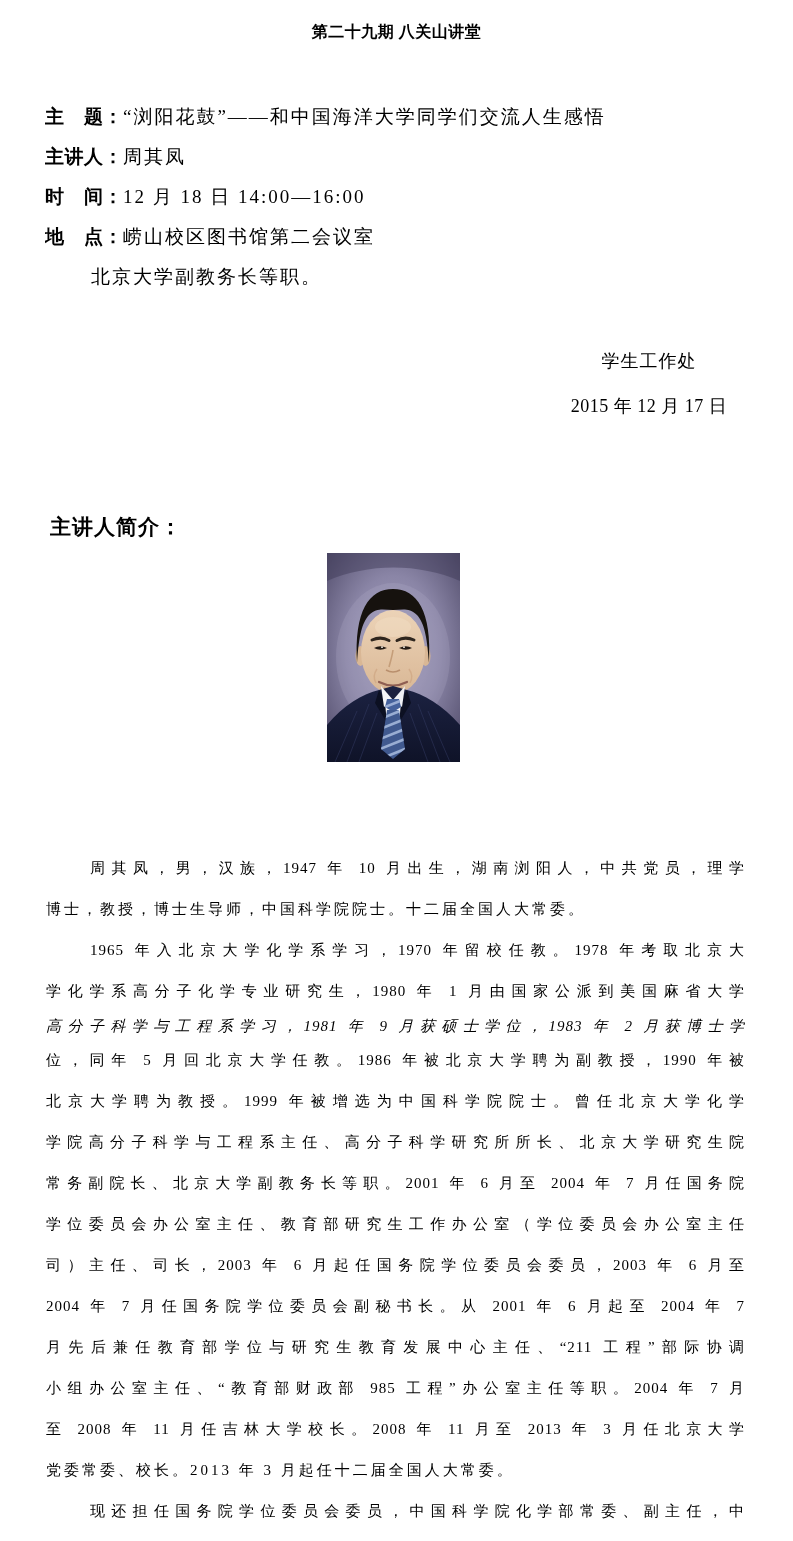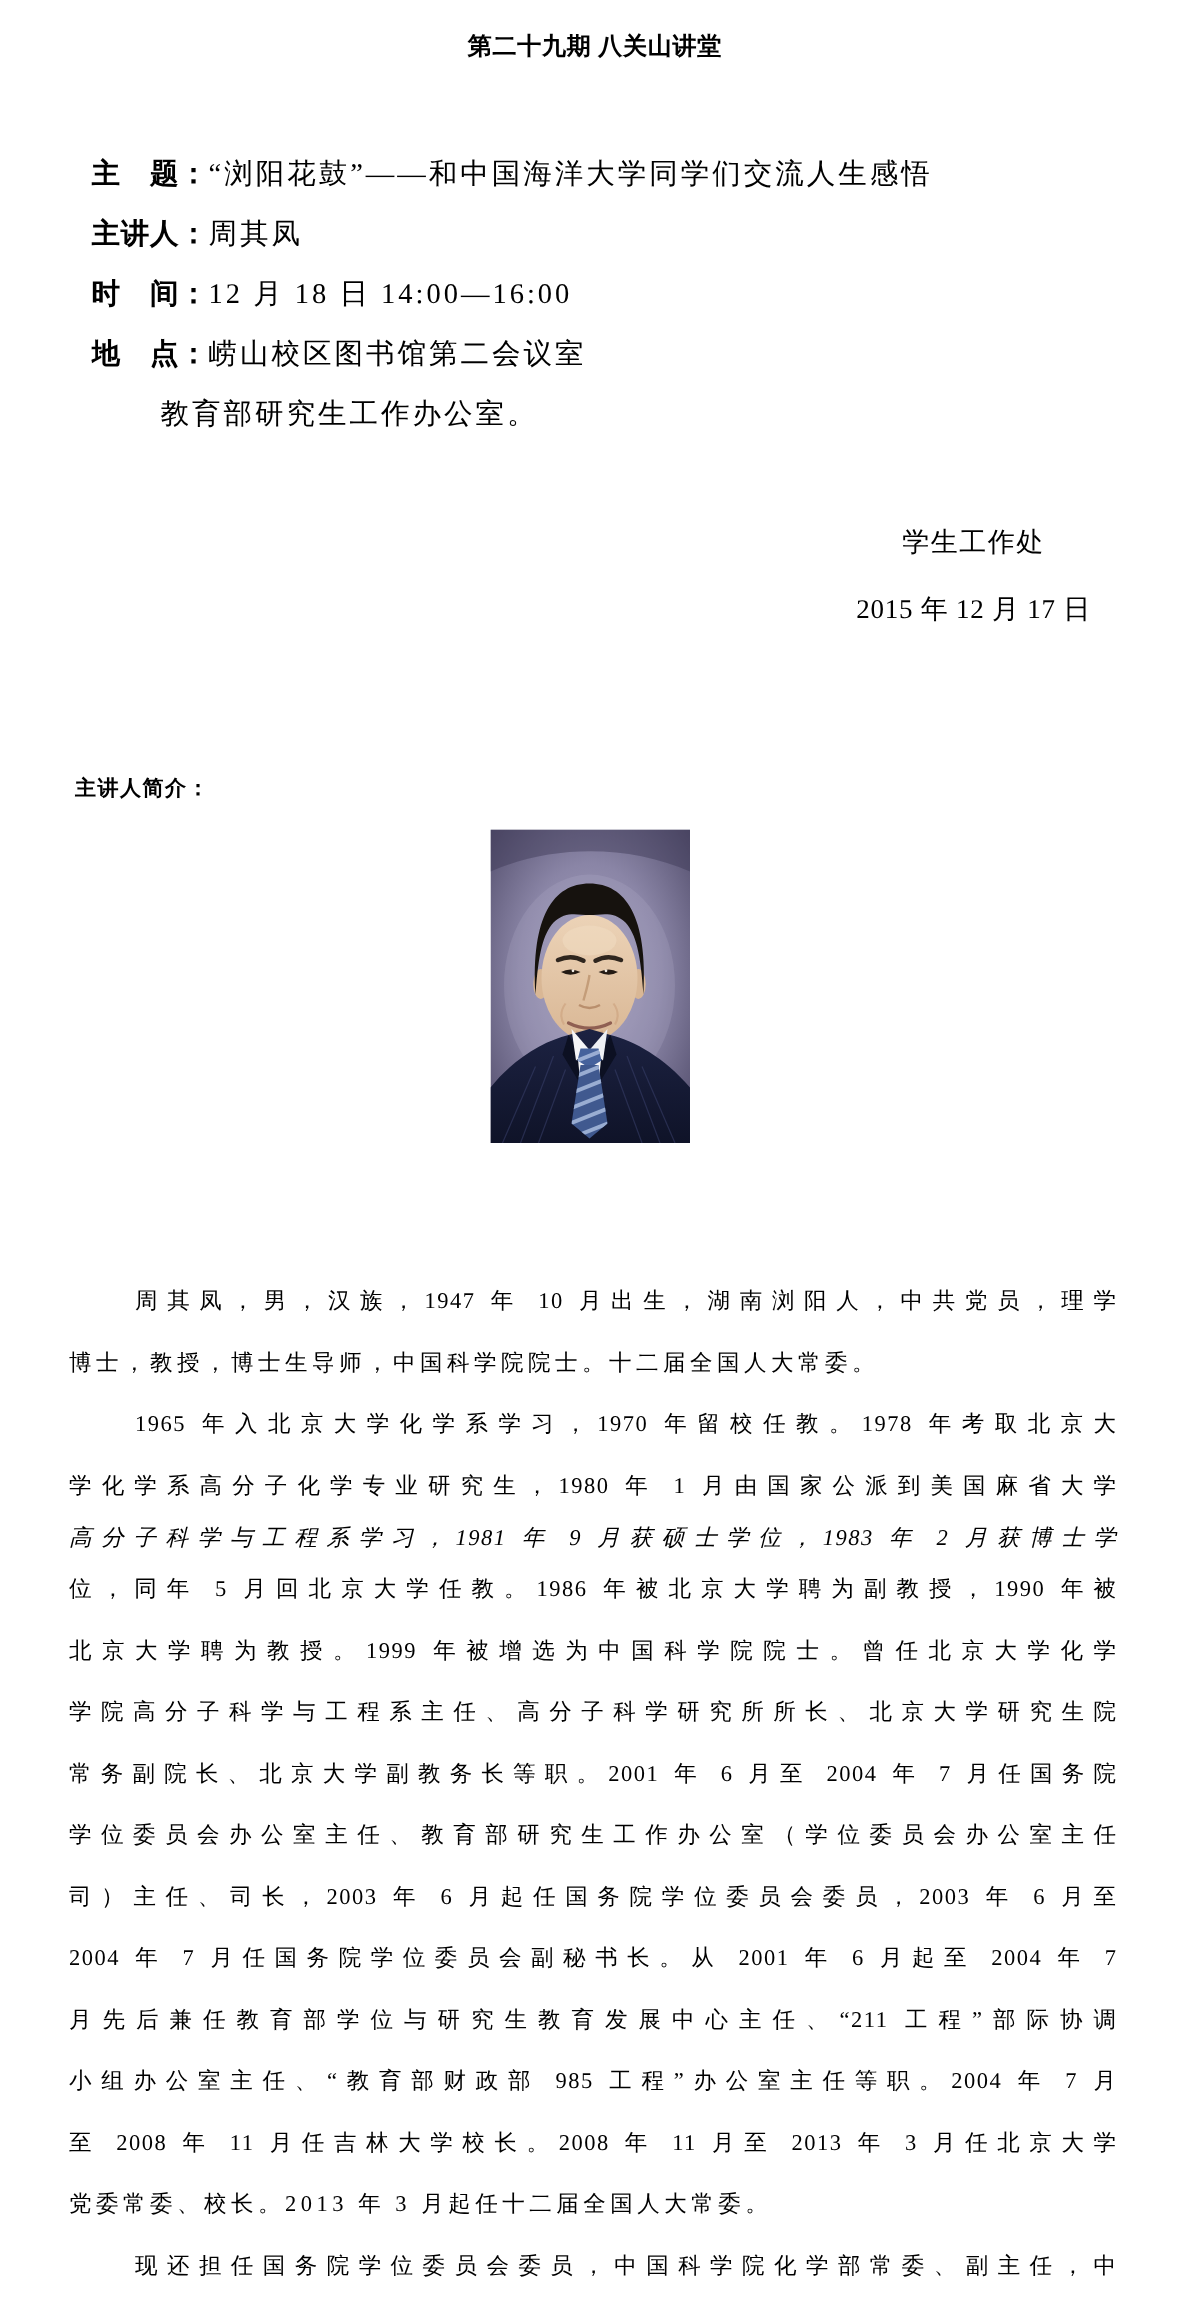--- a/index.html
+++ b/index.html
@@ -6,29 +6,29 @@
   body{
     width:793px;height:1541px;position:relative;overflow:hidden;
     background:#ffffff;color:#000;
     font-family:"Liberation Serif","DejaVu Serif",serif;
   }
   .title{
     position:absolute;top:17px;left:0;width:793px;text-align:center;
     font-size:16px;font-weight:bold;letter-spacing:.5px;line-height:30px;
   }
   .info{position:absolute;left:45px;top:97px;width:712px;}
-  .info .row{height:40px;line-height:40px;font-size:19px;white-space:nowrap;overflow:hidden;margin-left:16px;}
+  .info .row{height:40px;line-height:40px;font-size:19px;white-space:nowrap;overflow:hidden;}
   .info .lab{font-weight:bold;letter-spacing:.5px;}
   .info .val{letter-spacing:2px;}
   .row.welcome{padding-left:46px;letter-spacing:2px;}
   .signoff{position:absolute;left:479px;top:351px;width:340px;text-align:center;font-size:18px;}
   .signoff .dept{line-height:20px;margin-bottom:25px;letter-spacing:1px;}
   .signoff .date{line-height:20px;letter-spacing:.5px;}
   .intro{
-    position:absolute;left:50px;top:514px;font-size:14px;font-weight:bold;
+    position:absolute;left:50px;top:514px;font-size:21px;font-weight:bold;
     line-height:26px;letter-spacing:1px;
   }
   .photo{position:absolute;left:327px;top:553px;width:133px;height:209px;}
   .photo svg{display:block;}
   .bio{position:absolute;left:46px;top:848px;width:699px;font-size:15px;}
   .bline{height:41px;line-height:41px;overflow:hidden;}
   .bline.short{letter-spacing:3px;white-space:nowrap;}
   .bline.just{letter-spacing:1px;text-align:justify;text-align-last:justify;text-justify:inter-character;}
   .bline.first{text-indent:44px;}
   .bline.tight{height:28px;line-height:28px;font-style:italic;}
@@ -38,21 +38,21 @@
 
 <div class="title">第二十九期 八关山讲堂</div>
 
 <div class="info">
   <div id="info-rows">
       <div class="row"><span class="lab">主　题：</span><span class="val">“浏阳花鼓”——和中国海洋大学同学们交流人生感悟</span></div>
       <div class="row"><span class="lab">主讲人：</span><span class="val">周其凤</span></div>
       <div class="row"><span class="lab">时　间：</span><span class="val">12 月 18 日 14:00—16:00</span></div>
       <div class="row"><span class="lab">地　点：</span><span class="val">崂山校区图书馆第二会议室</span></div>
     </div>
-  <div class="row welcome">教育部研究生工作办公室。</div>
+  <div class="row welcome">北京大学副教务长等职。</div>
 </div>
 
 <div class="signoff">
   <div class="dept">学生工作处</div>
   <div class="date">2015 年 12 月 17 日</div>
 </div>
 
 <div class="intro">主讲人简介：</div>
 
 <div class="photo">

